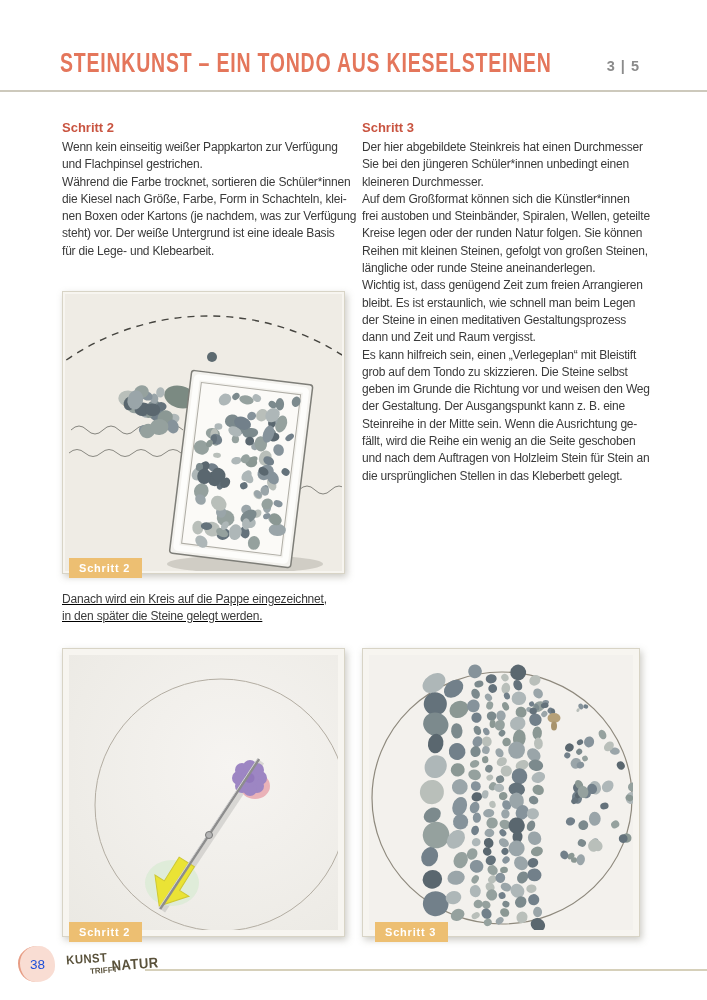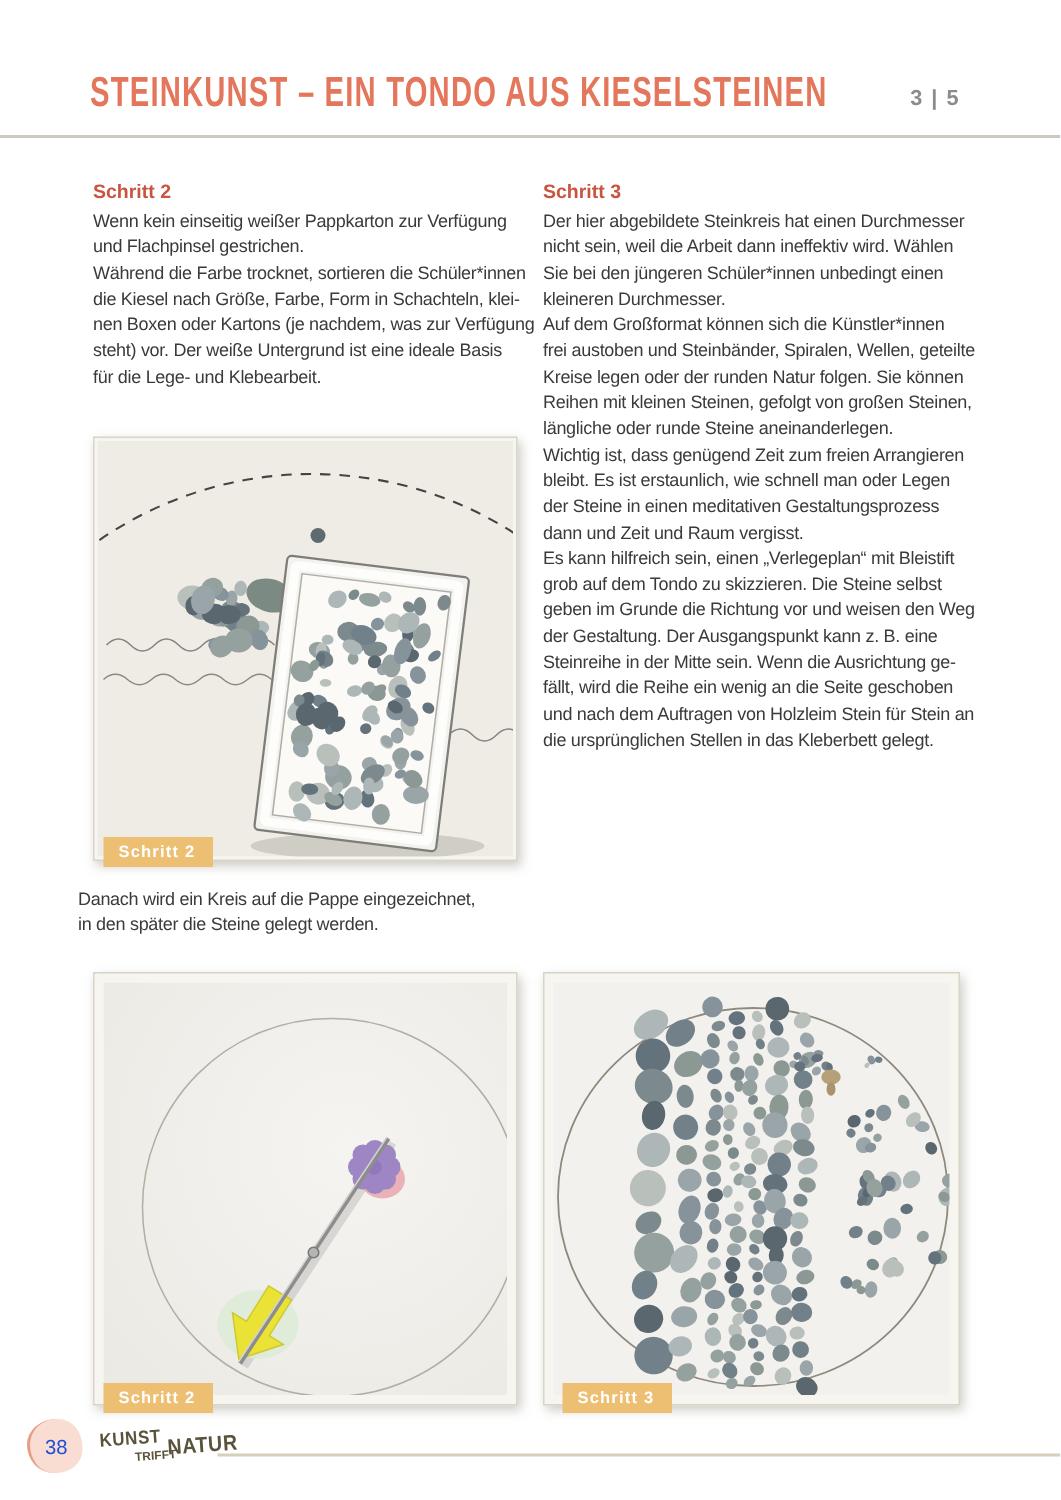--- a/index.html
+++ b/index.html
@@ -13,21 +13,21 @@
   .page-ind{position:absolute;right:67px;top:58px;font-size:14.5px;color:#8b8b8b;letter-spacing:1px;font-weight:bold;}
   .header-rule{position:absolute;left:0;top:90px;width:707px;height:2px;background:#cdc9bc;}
 
   
   .col{position:absolute;top:120px;}
   .col-left{left:62px;width:285px;}
   .col-right{left:362px;width:290px;}
   .step-heading{font-size:13px;font-weight:700;color:#c95440;margin:0 0 4px 0;}
   .body-lines div{font-size:12px;line-height:17.3px;color:#3a3a3a;letter-spacing:-0.2px;white-space:nowrap;}
 
-  .between{position:absolute;left:52px;top:591px;}
+  .between{position:absolute;left:62px;top:591px;text-decoration:underline;}
 
   
   .photo{position:absolute;background:#f7f5f0;border:1px solid #d8d4c6;box-sizing:border-box;
          box-shadow:2px 3px 7px rgba(110,105,90,0.35);}
   .photo svg{display:block;width:100%;height:100%;}
   .photo1{left:62px;top:291px;width:283px;height:283px;padding:2px;}
   .photo2{left:62px;top:648px;width:283px;height:289px;padding:6px;}
   .photo3{left:362px;top:648px;width:278px;height:289px;padding:6px;}
   .step-badge{position:absolute;left:6px;bottom:-5px;background:#edbf72;color:#ffffff;
               font-size:11px;font-weight:700;letter-spacing:0.8px;padding:4px 12px 4px 10px;white-space:nowrap;}
@@ -64,30 +64,29 @@
         <div>nen Boxen oder Kartons (je nachdem, was zur Verfügung</div>
         <div>steht) vor. Der weiße Untergrund ist eine ideale Basis</div>
         <div>für die Lege- und Klebearbeit.</div>
       </div>
   </div>
 
   <div class="col col-right">
     <h3 class="step-heading">Schritt 3</h3>
     <div class="body-lines">
         <div>Der hier abgebildete Steinkreis hat einen Durchmesser</div>
-        <div>nicht sein, weil die Arbeit dann ineffektiv wird. Wählen</div>
         <div>Sie bei den jüngeren Schüler*innen unbedingt einen</div>
         <div>kleineren Durchmesser.</div>
         <div>Auf dem Großformat können sich die Künstler*innen</div>
         <div>frei austoben und Steinbänder, Spiralen, Wellen, geteilte</div>
         <div>Kreise legen oder der runden Natur folgen. Sie können</div>
         <div>Reihen mit kleinen Steinen, gefolgt von großen Steinen,</div>
         <div>längliche oder runde Steine aneinanderlegen.</div>
         <div>Wichtig ist, dass genügend Zeit zum freien Arrangieren</div>
-        <div>bleibt. Es ist erstaunlich, wie schnell man oder Legen</div>
+        <div>bleibt. Es ist erstaunlich, wie schnell man beim Legen</div>
         <div>der Steine in einen meditativen Gestaltungsprozess</div>
         <div>dann und Zeit und Raum vergisst.</div>
         <div>Es kann hilfreich sein, einen „Verlegeplan“ mit Bleistift</div>
         <div>grob auf dem Tondo zu skizzieren. Die Steine selbst</div>
         <div>geben im Grunde die Richtung vor und weisen den Weg</div>
         <div>der Gestaltung. Der Ausgangspunkt kann z. B. eine</div>
         <div>Steinreihe in der Mitte sein. Wenn die Ausrichtung ge-</div>
         <div>fällt, wird die Reihe ein wenig an die Seite geschoben</div>
         <div>und nach dem Auftragen von Holzleim Stein für Stein an</div>
         <div>die ursprünglichen Stellen in das Kleberbett gelegt.</div>

